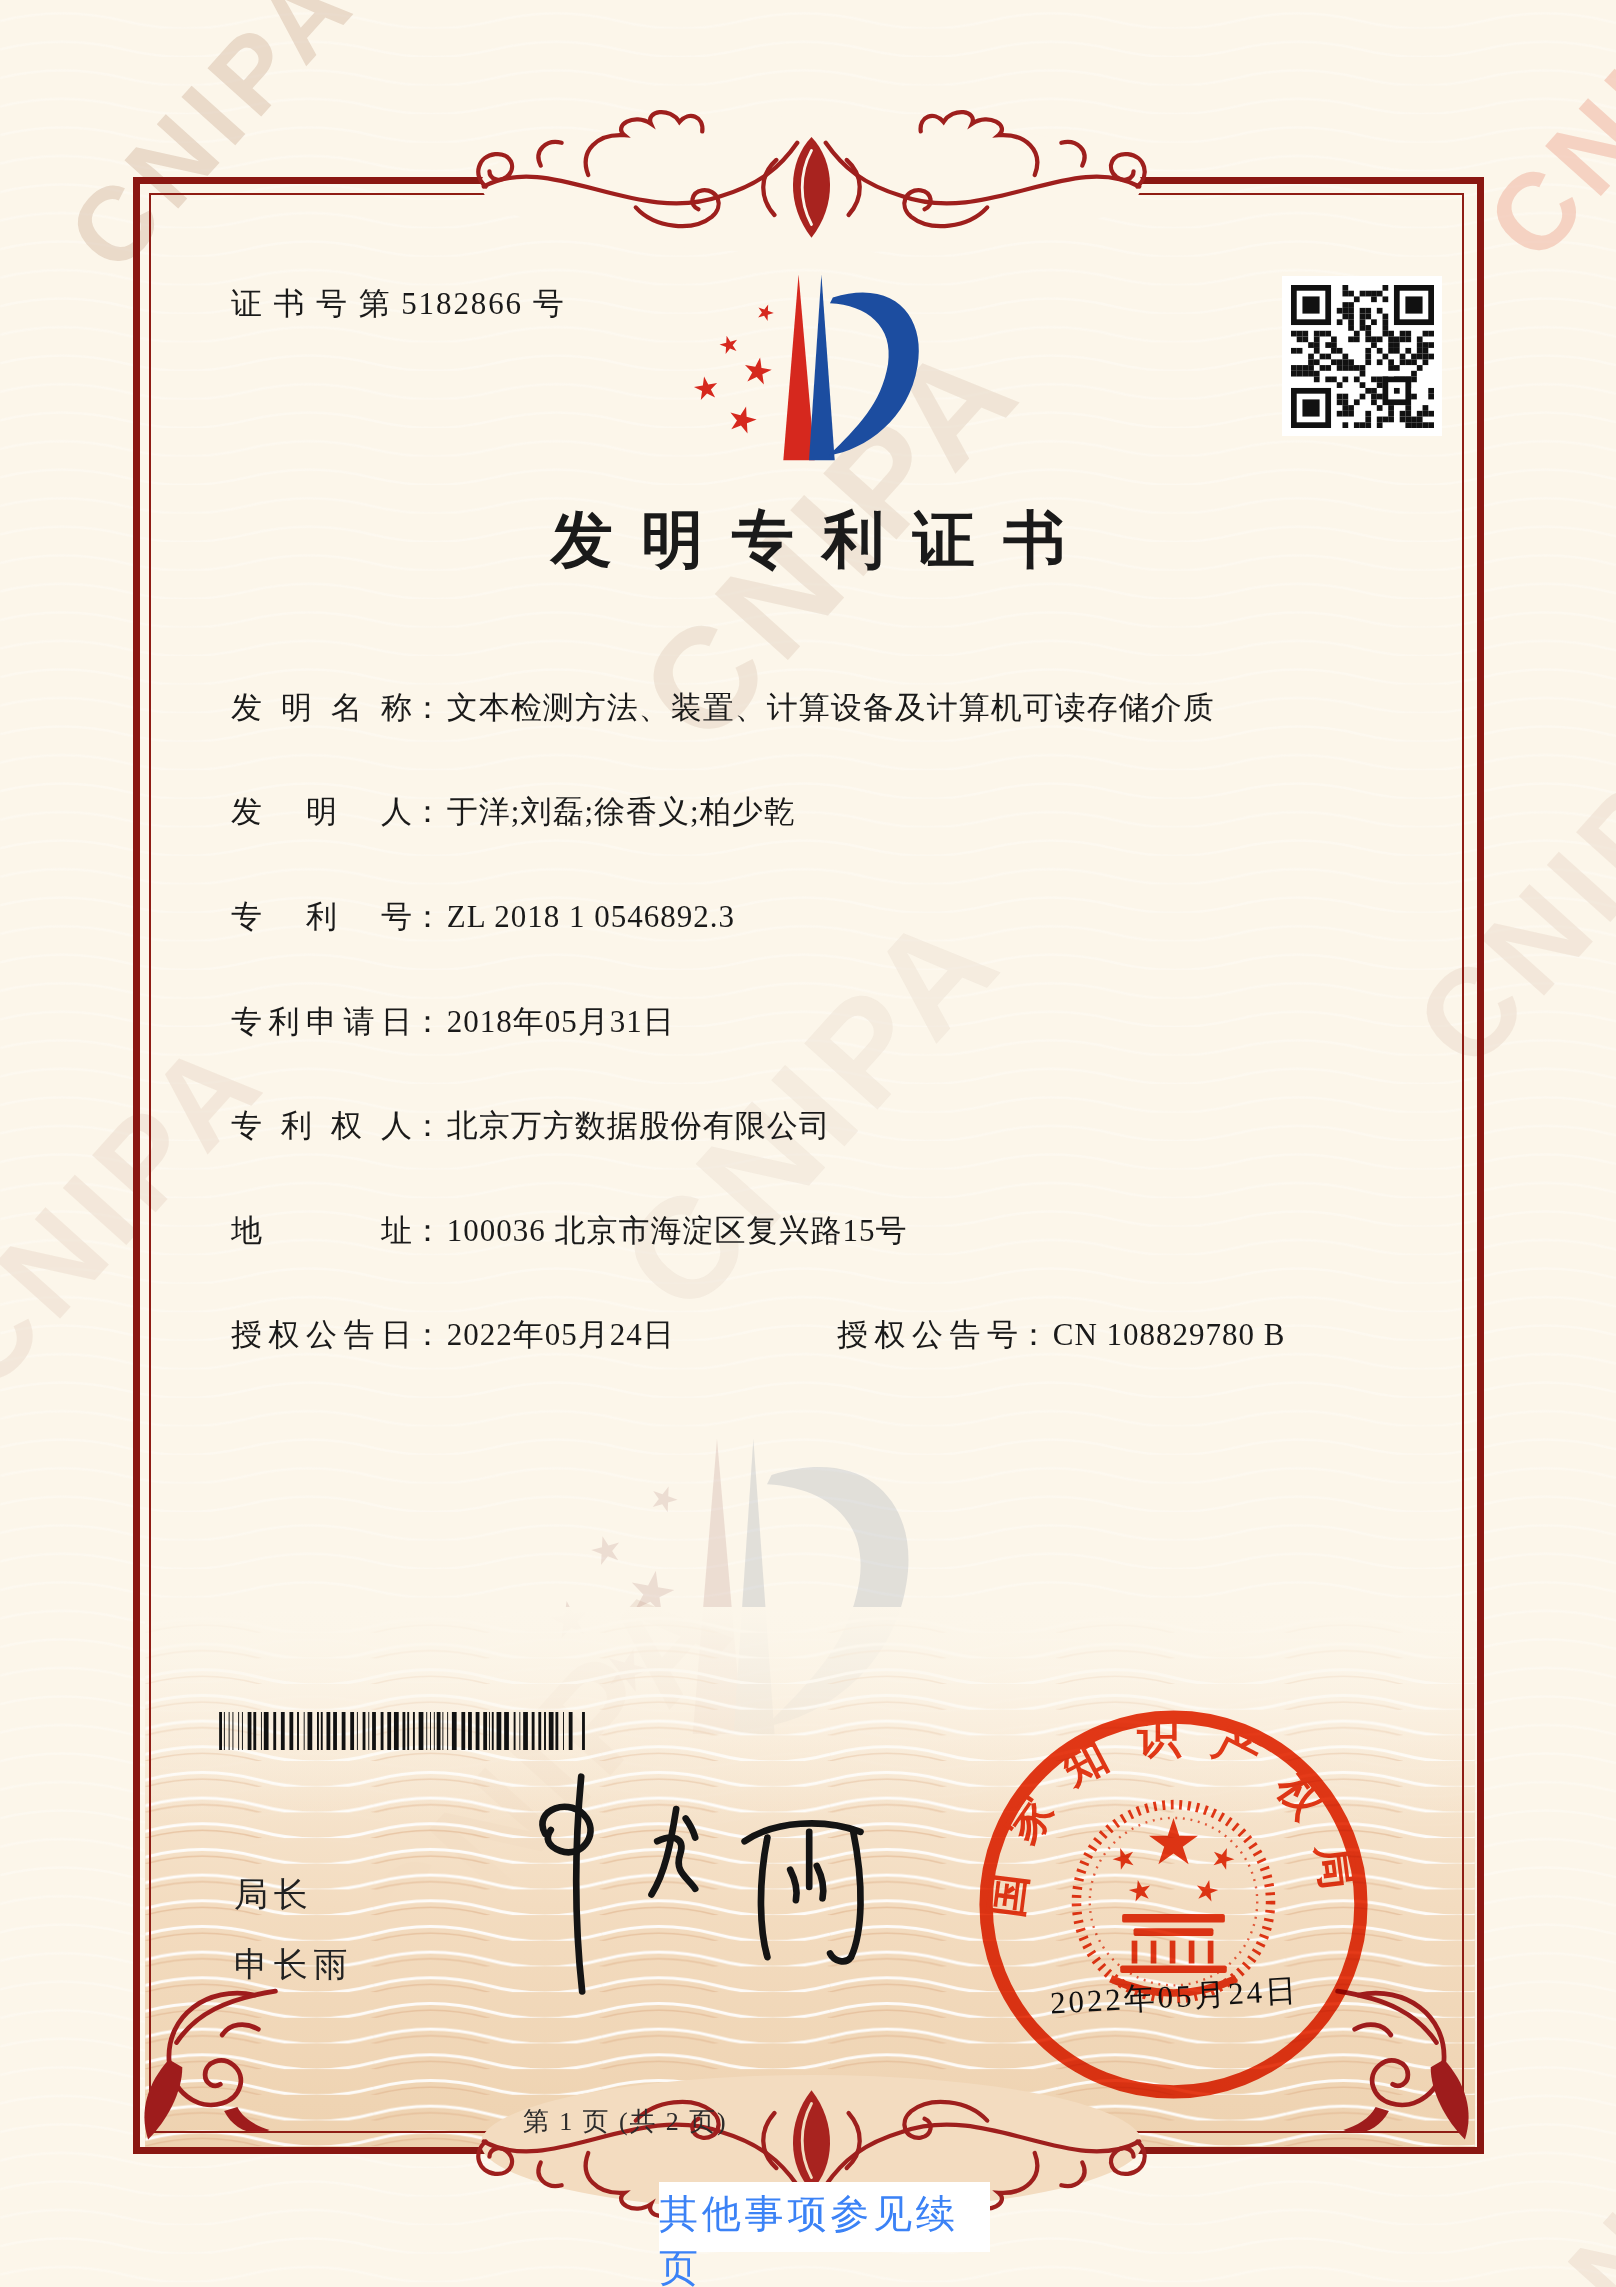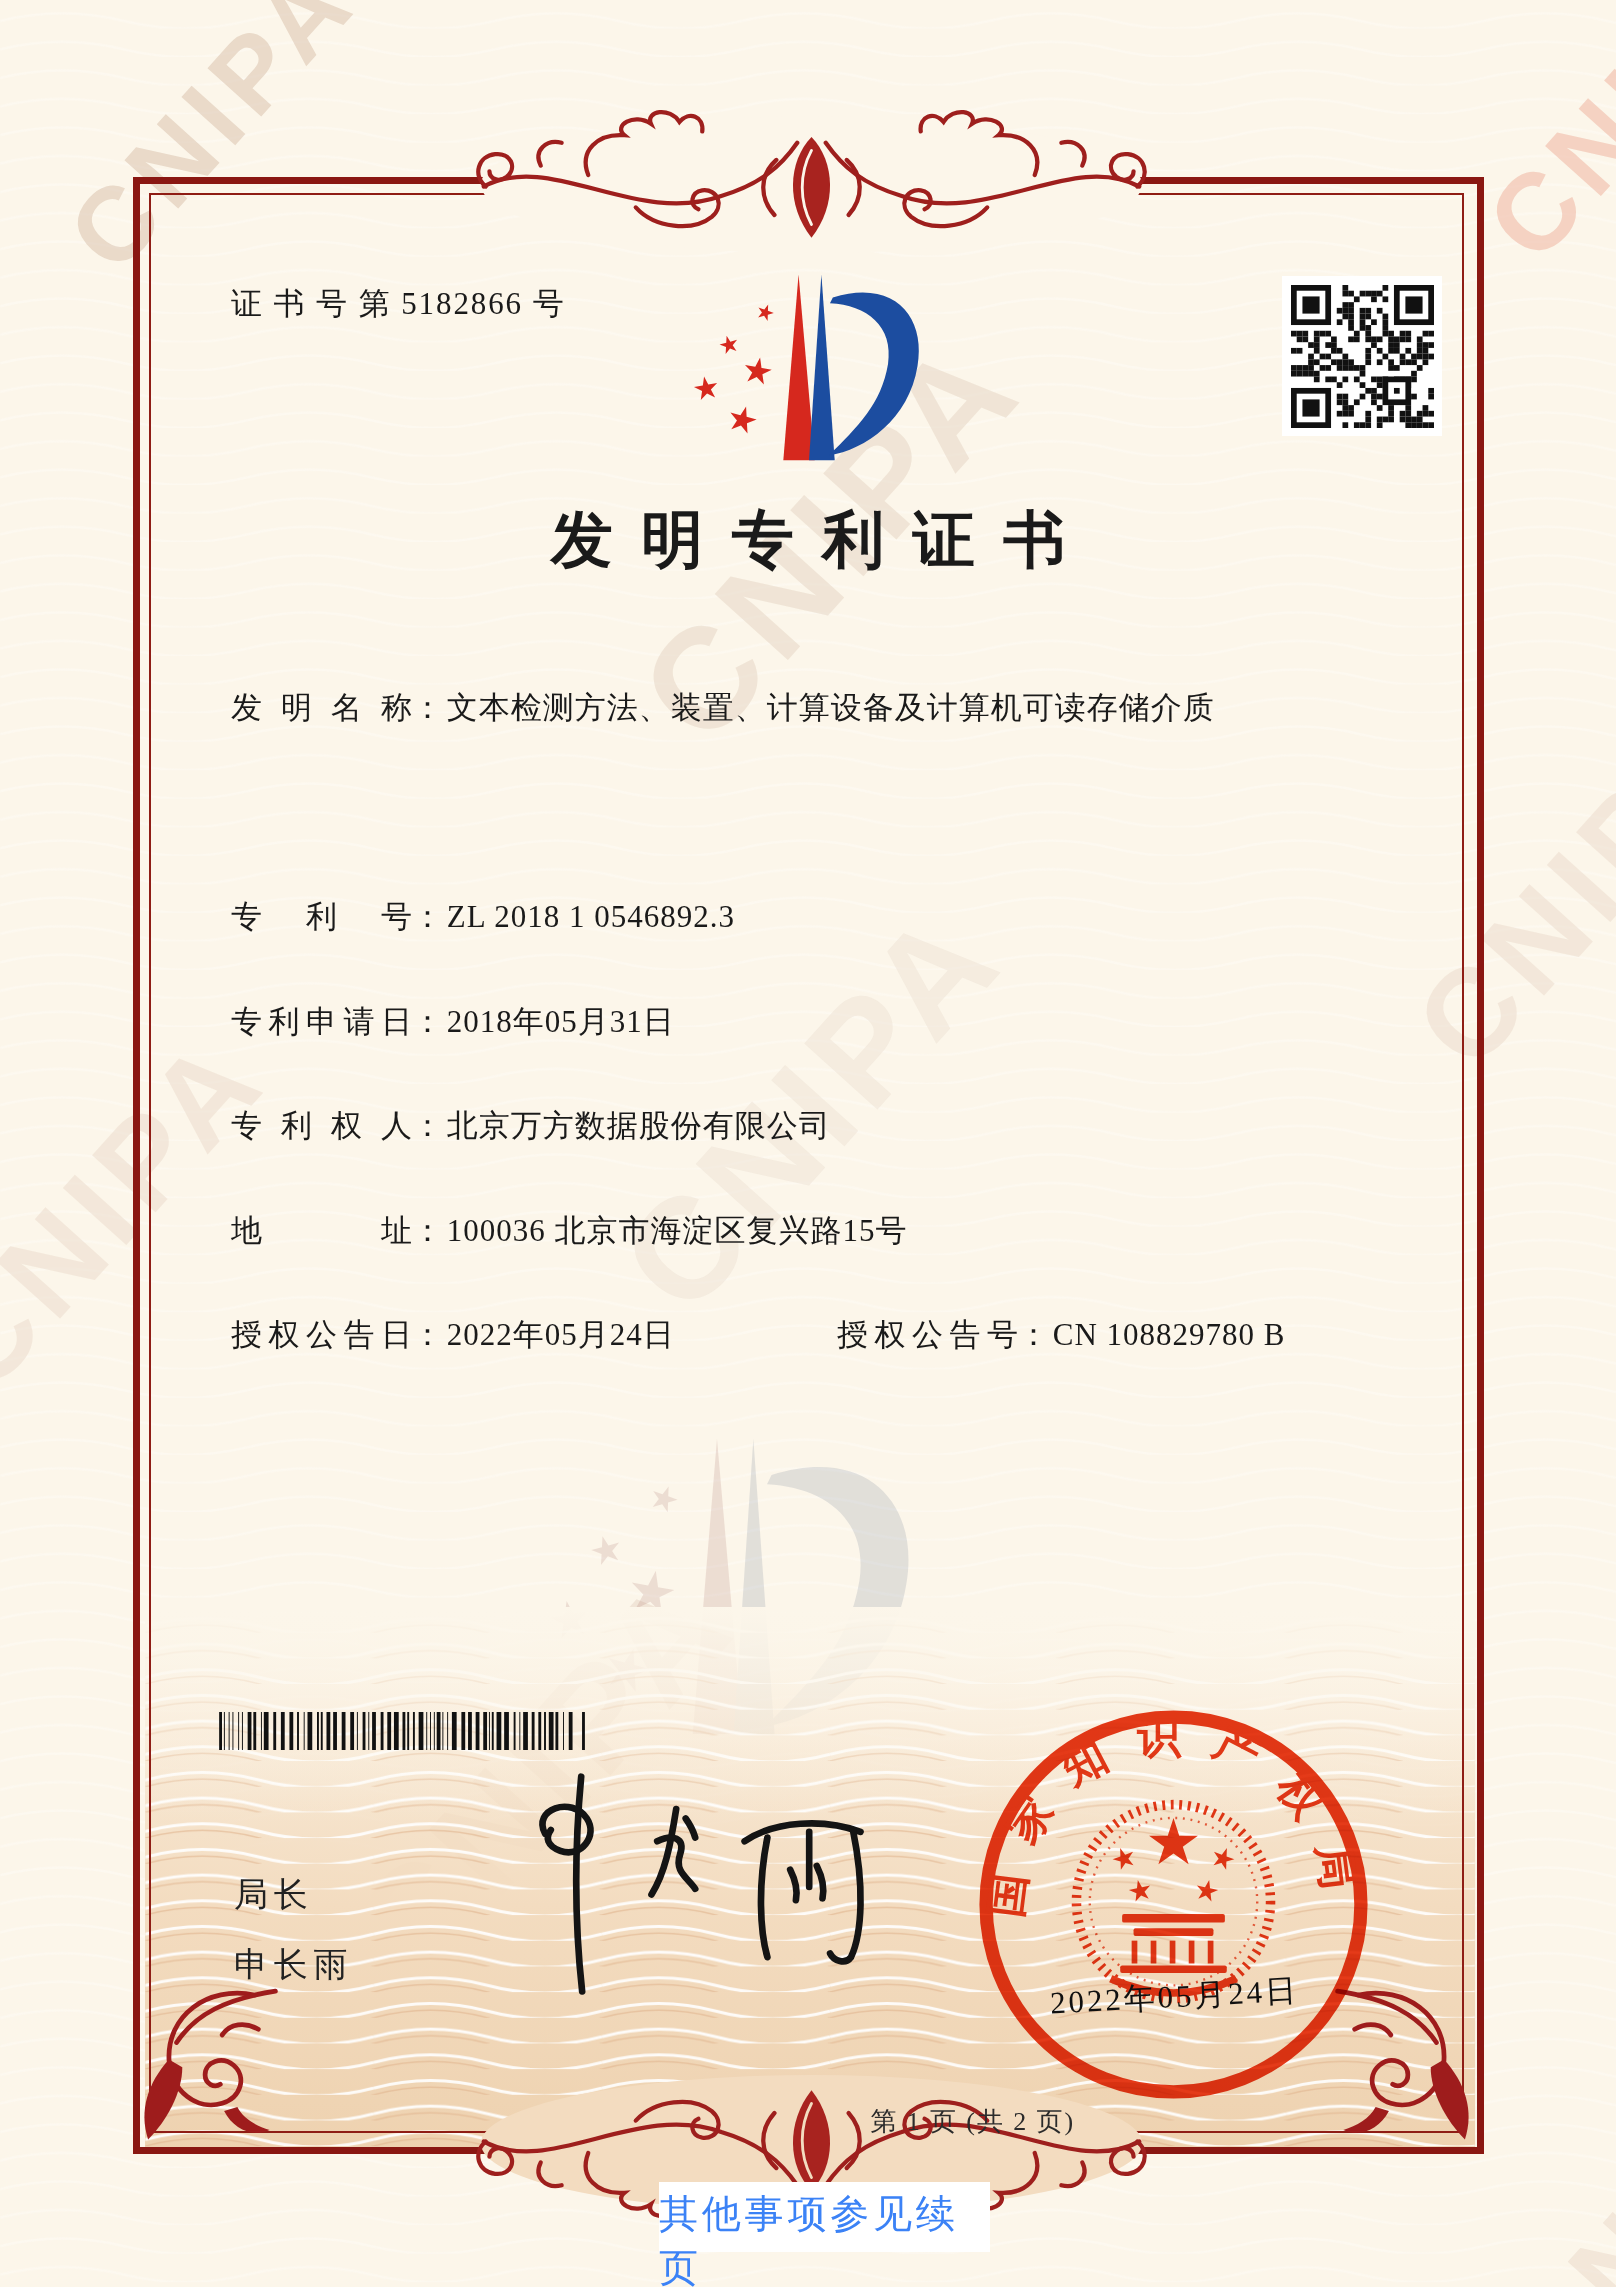--- a/index.html
+++ b/index.html
@@ -62,21 +62,21 @@
   .signer-name{position:absolute;left:234px;top:1942px;z-index:6;
     font-family:Liberation Mono, monospace;font-size:34px;letter-spacing:5.7px;color:#222;}
   .signature{position:absolute;left:490px;top:1771px;z-index:6;}
   
   .seal{position:absolute;left:968px;top:1699px;width:411px;height:411px;z-index:7;
     mix-blend-mode:multiply;opacity:.96;}
   .seal-date{position:absolute;left:989px;top:1976px;width:371px;z-index:8;
     text-align:center;font-size:31px;color:#101010;transform:rotate(-3deg);letter-spacing:2.9px;}
   
   .page-info{position:absolute;left:523px;top:2104px;width:552px;z-index:6;
-    text-align:right;font-size:26px;letter-spacing:1.9px;color:#2b2b2b;}
+    text-align:left;font-size:26px;letter-spacing:1.9px;color:#2b2b2b;}
   .cont-box{position:absolute;left:659px;top:2182px;width:331px;height:70px;background:#ffffff;z-index:6;
     display:flex;align-items:center;justify-content:center;}
   .cont-box span{font-size:39px;letter-spacing:3.8px;color:#3b82f6;margin-top:48px;}
 </style>
 </head>
 <body>
 
 <div class="page">
 
   <svg width="0" height="0" style="position:absolute" aria-hidden="true">
@@ -401,20 +401,23 @@
         <rect x="102" y="102" width="18" height="18" fill="#fff"></rect>
         <rect x="108" y="108" width="6" height="6" fill="#111"></rect>
       </svg>
   </div>
 
   <div class="doc-title">发明专利证书</div>
 
   <div class="row" style="top:687px">
     <span class="lab">发明名称</span><span class="colon">：</span><span class="val">文本检测方法、装置、计算设备及计算机可读存储介质</span>
   </div>
+  <div class="row" style="top:791px">
+    <span class="lab">发明人</span><span class="colon">：</span><span class="val">于洋;刘磊;徐香义;柏少乾</span>
+  </div>
   <div class="row" style="top:896px">
     <span class="lab">专利号</span><span class="colon">：</span><span class="val">ZL 2018 1 0546892.3</span>
   </div>
   <div class="row" style="top:1001px">
     <span class="lab">专利申请日</span><span class="colon">：</span><span class="val">2018年05月31日</span>
   </div>
   <div class="row" style="top:1105px">
     <span class="lab">专利权人</span><span class="colon">：</span><span class="val">北京万方数据股份有限公司</span>
   </div>
   <div class="row" style="top:1210px">

